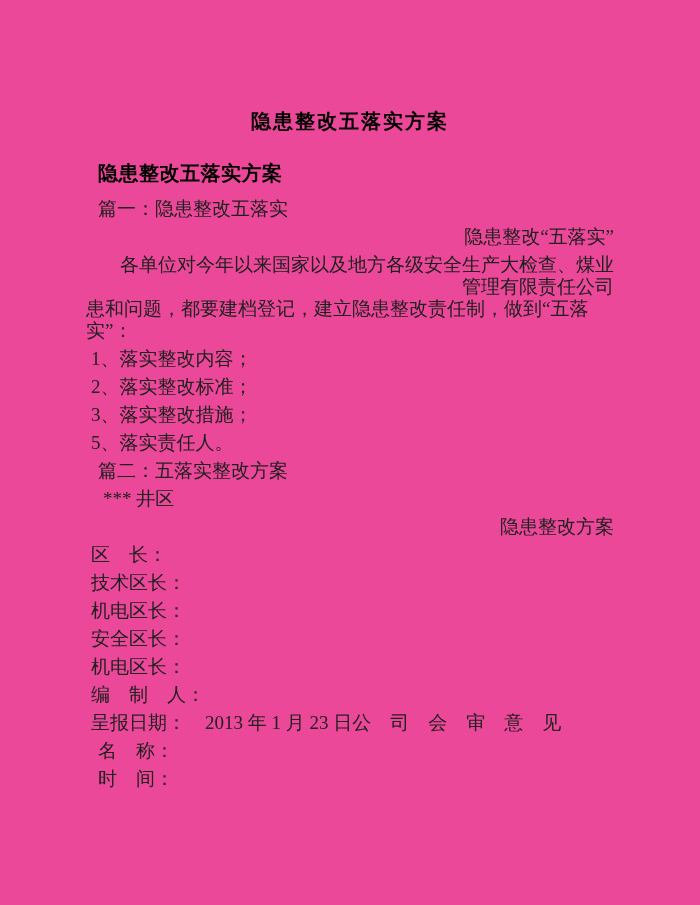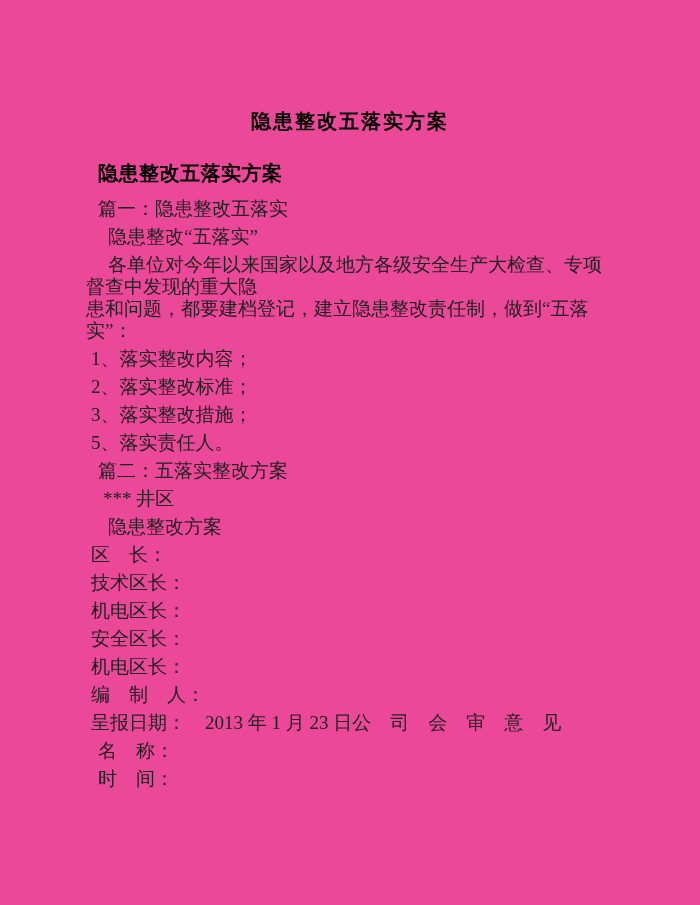--- a/index.html
+++ b/index.html
@@ -39,38 +39,38 @@
   }
   .content p {
     margin: 0 0 6px 0;
     font-size: 19px;
     line-height: 22px;
     white-space: pre-wrap;
   }
   .line { display: block; }
   .in-sm { text-indent: 5px; }
   .in-md { text-indent: 12px; }
-  .in-lg { text-indent: 22px; }
+  .in-lg { text-indent: 22px; text-align: right; }
   .in-co { text-indent: 17px; }
 </style>
 </head>
 <body>
 
 <div class="page">
   <div class="content">
 
     <h1 class="doc-title">隐患整改五落实方案</h1>
 
     <h2 class="doc-heading">隐患整改五落实方案</h2>
 
     <p class="in-md">篇一：隐患整改五落实</p>
 
     <p class="in-lg">隐患整改“五落实”</p>
 
-    <p><span class="line in-lg">各单位对今年以来国家以及地方各级安全生产大检查、专项督查中发现的重大隐</span><span class="line">患和问题，都要建档登记，建立隐患整改责任制，做到“五落实”：</span></p>
+    <p><span class="line in-lg">各单位对今年以来国家以及地方各级安全生产大检查、煤业管理有限责任公司</span><span class="line">患和问题，都要建档登记，建立隐患整改责任制，做到“五落实”：</span></p>
 
     <p class="in-sm">1、落实整改内容；</p>
     <p class="in-sm">2、落实整改标准；</p>
     <p class="in-sm">3、落实整改措施；</p>
     <p class="in-sm">5、落实责任人。</p>
 
     <p class="in-md">篇二：五落实整改方案</p>
 
 
     <p class="in-co">*** 井区</p>

